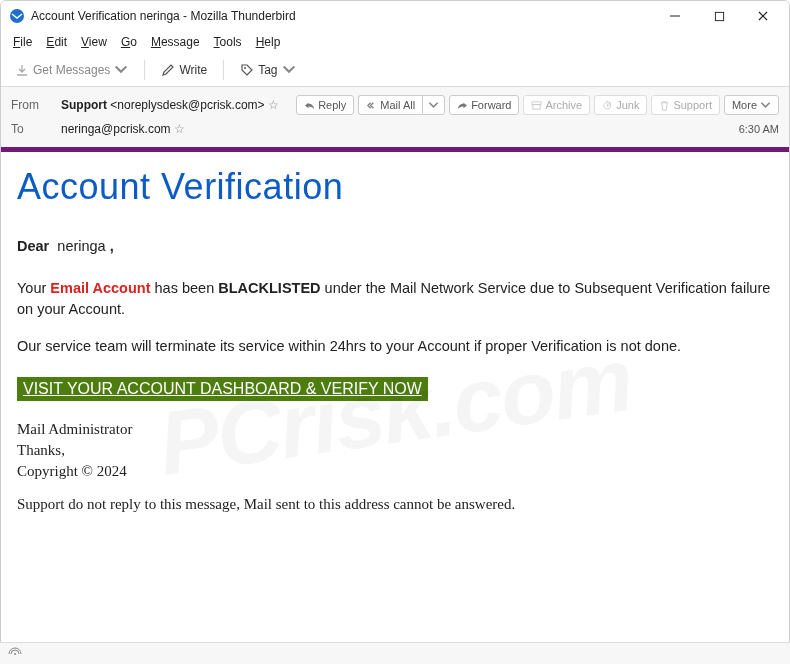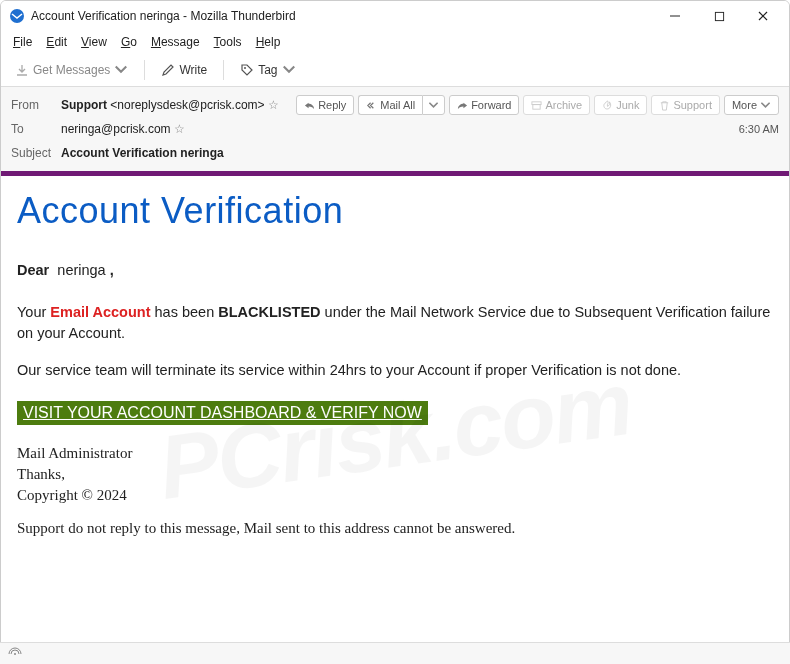--- a/index.html
+++ b/index.html
@@ -177,24 +177,20 @@
         </div>
     </div>
   </div>
   <div class="hrow">
     <div class="lbl">To</div>
     <div class="val"><span>neringa@pcrisk.com</span><span class="star"> ☆</span></div>
     <div class="actions">
         <span class="time">6:30 AM</span>
       </div>
   </div>
-  <div class="hrow">
-    <div class="lbl">Subject</div>
-    <div class="val bold">Account Verification neringa</div>
-  </div>
 </div>
 
 <div class="body">
   <div class="wm">PCrisk.com</div>
   <div class="h1">Account Verification</div>
   <div class="dear"><span>Dear</span>&nbsp; <span class="nm">neringa</span> ,</div>
   <div class="p">
     <span>Your </span>
     <span class="red">Email Account</span>
     <span> has been </span>

